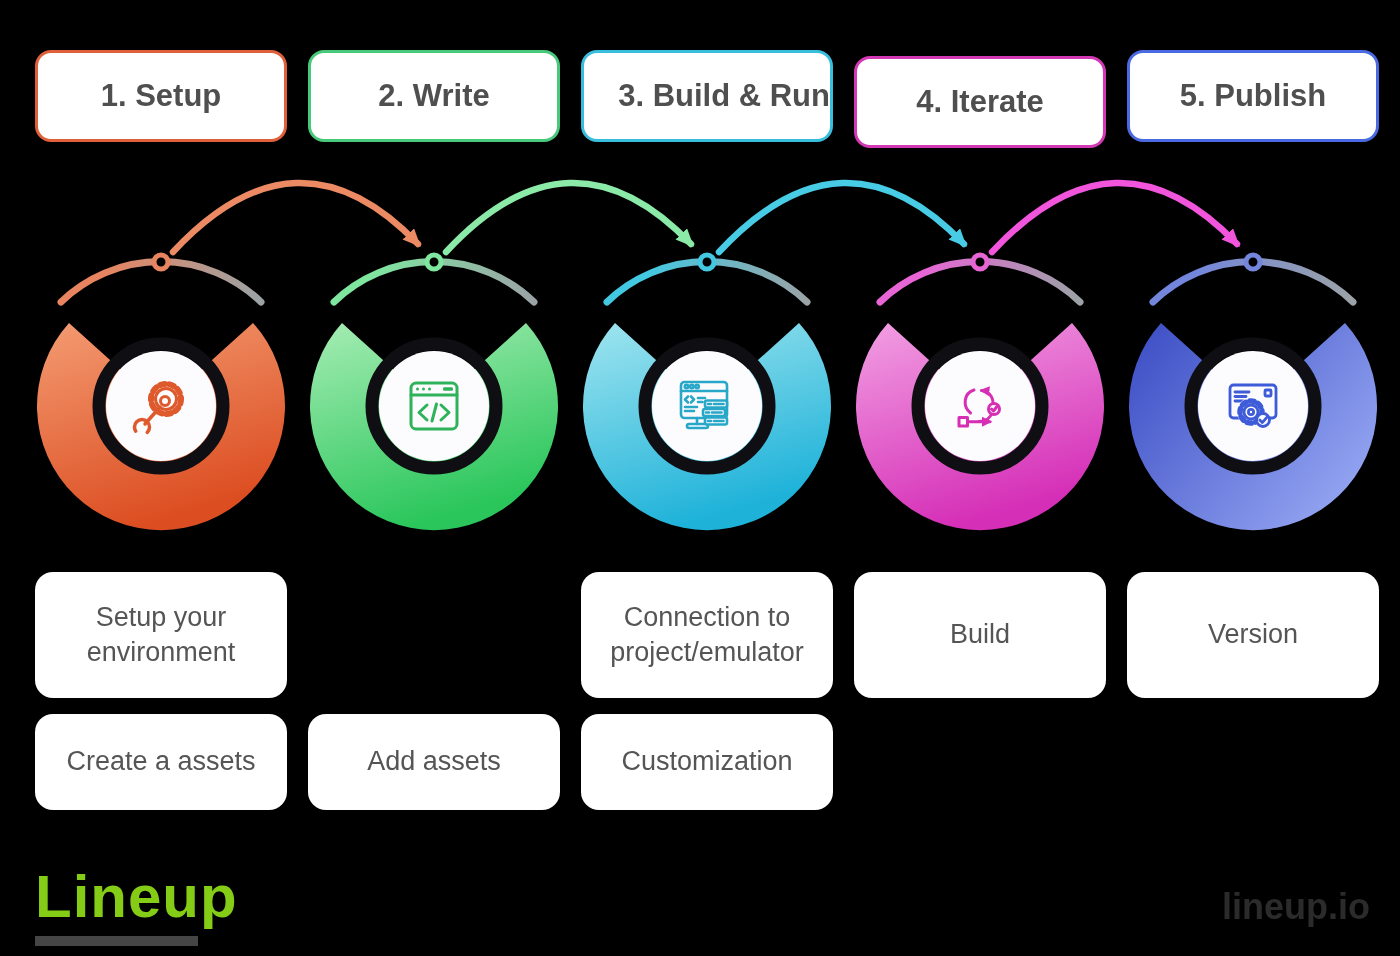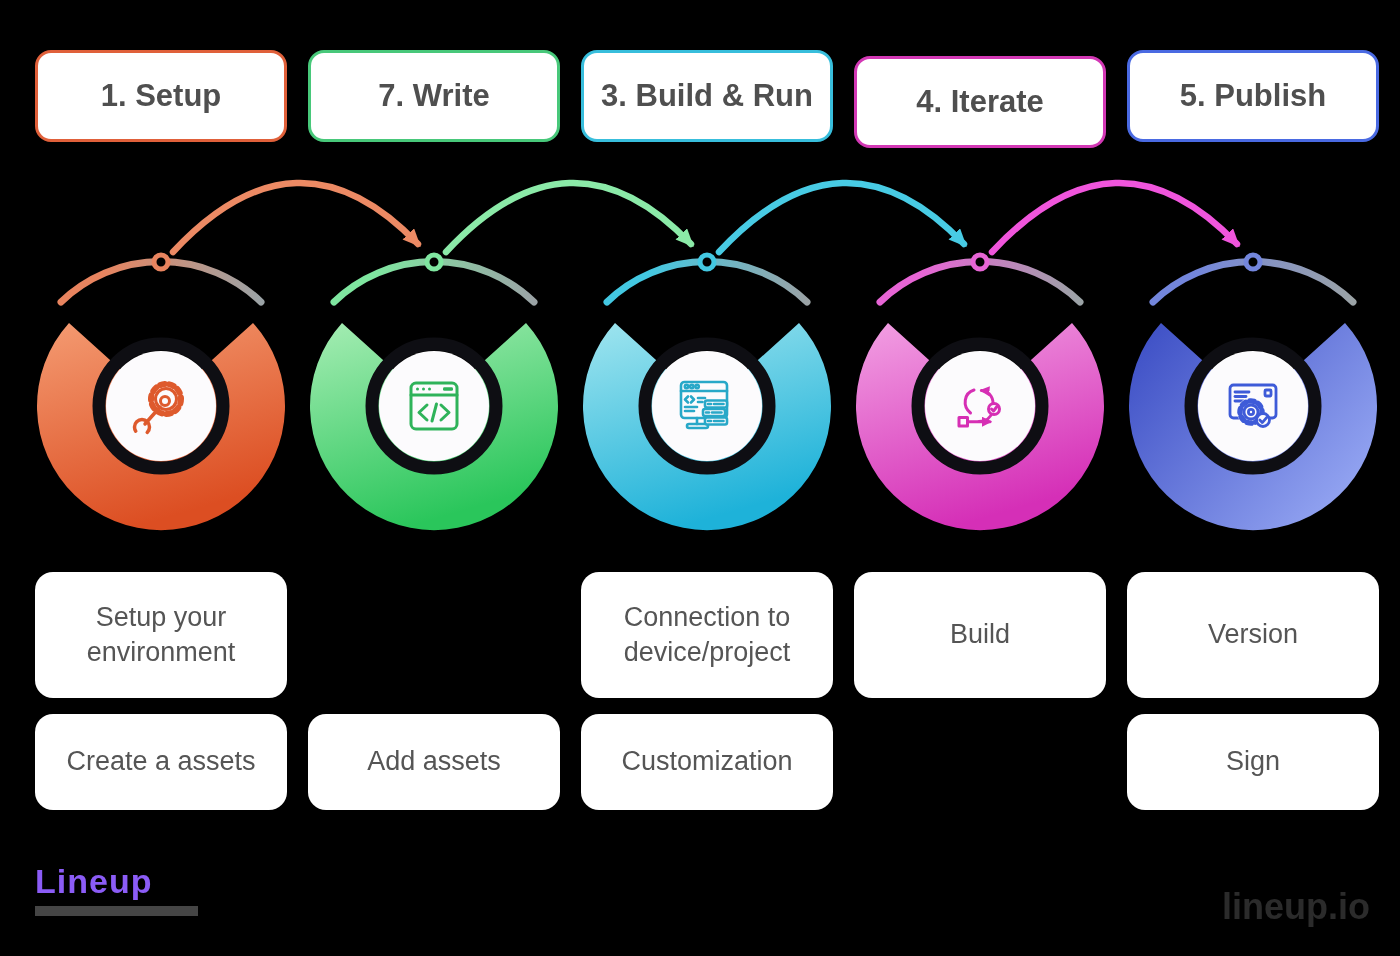--- a/index.html
+++ b/index.html
@@ -10,36 +10,36 @@
             display:flex;align-items:center;justify-content:center;
             font-size:31px;font-weight:bold;color:#4F4F4F;}
   .task-card{position:absolute;width:252px;background:#fff;border-radius:18px;
              display:flex;align-items:center;justify-content:center;text-align:center;
              font-size:27px;font-weight:400;color:#555;line-height:1.3;
              padding:0 12px;box-sizing:border-box;}
   .task-row1{top:572px;height:126px;}
   .task-row2{top:714px;height:96px;}
   #diagram-svg{position:absolute;left:0;top:0;}
   #brand{position:absolute;left:35px;top:862px;}
-  #brand .word{font-size:34px;font-weight:bold;color:#8b5cf6;letter-spacing:1px;}
+  #brand .word{font-size:60px;font-weight:bold;color:#84cc16;letter-spacing:1px;text-align:center;}
   #brand .bar{width:163px;height:10px;background:#454545;margin-top:5px;}
   #watermark{position:absolute;right:30px;top:886px;font-size:36px;font-weight:bold;color:#2B2B2B;}
 </style>
 </head>
 <body>
 
 <div id="stage">
 
   <div class="step-box" style="left: 35px; border-color: rgb(224, 96, 58);">
       <span>1. Setup</span>
     </div>
   <div class="step-box" style="left: 308px; border-color: rgb(72, 200, 122);">
-      <span>7. Write</span>
-    </div>
-  <div class="step-box" style="left: 581px; border-color: rgb(56, 190, 220);">
+      <span>2. Write</span>
+    </div>
+  <div class="step-box" style="left: 581px; border-color: rgb(56, 190, 220); justify-content: flex-end;">
       <span>3. Build &amp; Run</span>
     </div>
   <div class="step-box" style="left: 854px; border-color: rgb(211, 56, 181); margin-top: 6px;">
       <span>4. Iterate</span>
     </div>
   <div class="step-box" style="left: 1127px; border-color: rgb(74, 106, 226);">
       <span>5. Publish</span>
     </div>
 
   <svg id="diagram-svg" width="1400" height="956" viewBox="0 0 1400 956">
@@ -205,40 +205,37 @@
       <circle cx="30" cy="38" r="2.6"></circle>
       <circle cx="42" cy="46" r="6.5" fill="#FCFBFD"></circle>
       <polyline points="38.8,46 41.3,48.6 45.8,43.4"></polyline>
     </g>
   </svg>
 
   <div class="task-card task-row1" style="left:35px">
       <span>Setup your environment</span>
     </div>
   <div class="task-card task-row1" style="left:581px">
-      <span>Connection to device/project</span>
+      <span>Connection to project/emulator</span>
     </div>
   <div class="task-card task-row1" style="left:854px">
       <span>Build</span>
     </div>
   <div class="task-card task-row1" style="left:1127px">
       <span>Version</span>
     </div>
 
   <div class="task-card task-row2" style="left:35px">
       <span>Create a assets</span>
     </div>
   <div class="task-card task-row2" style="left:308px">
       <span>Add assets</span>
     </div>
   <div class="task-card task-row2" style="left:581px">
       <span>Customization</span>
-    </div>
-  <div class="task-card task-row2" style="left:1127px">
-      <span>Sign</span>
     </div>
 
   <div id="brand">
     <div class="word">Lineup</div>
     <div class="bar"></div>
   </div>
   <div id="watermark">lineup.io</div>
 
 </div>
 

